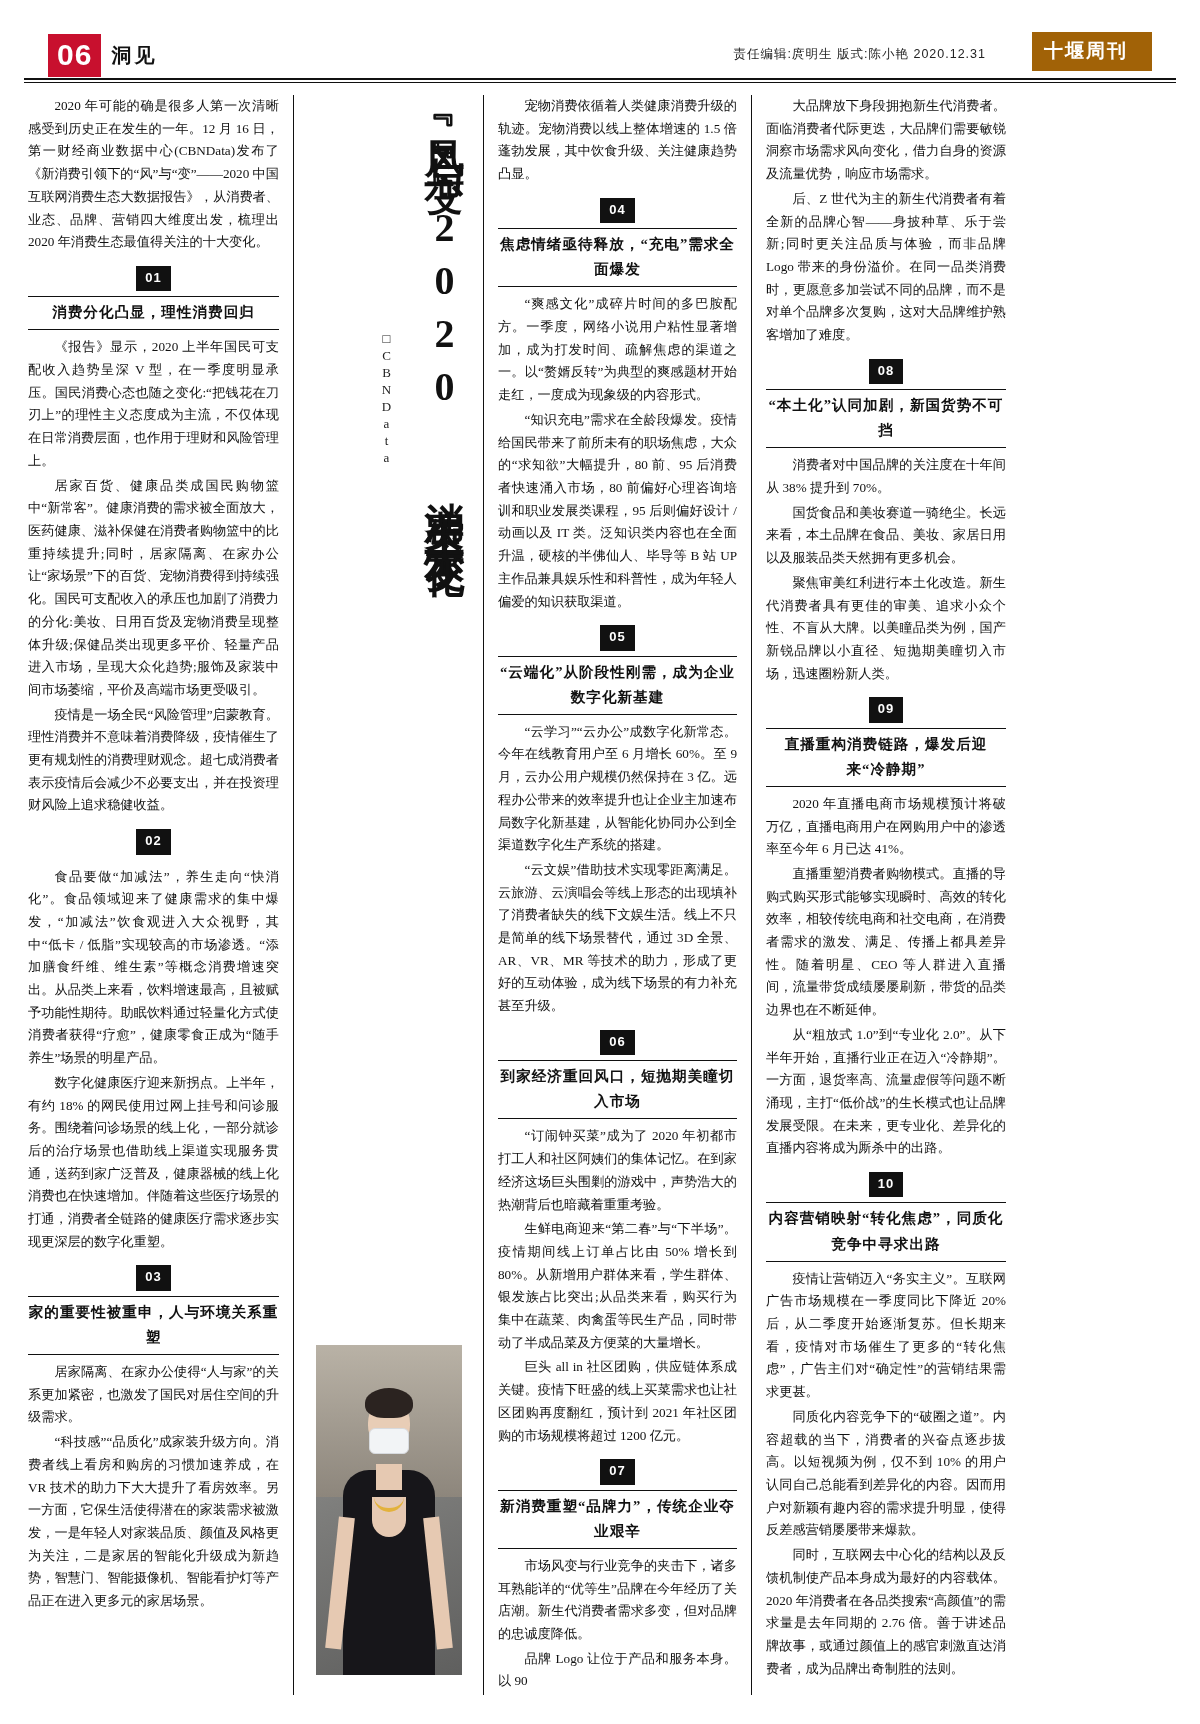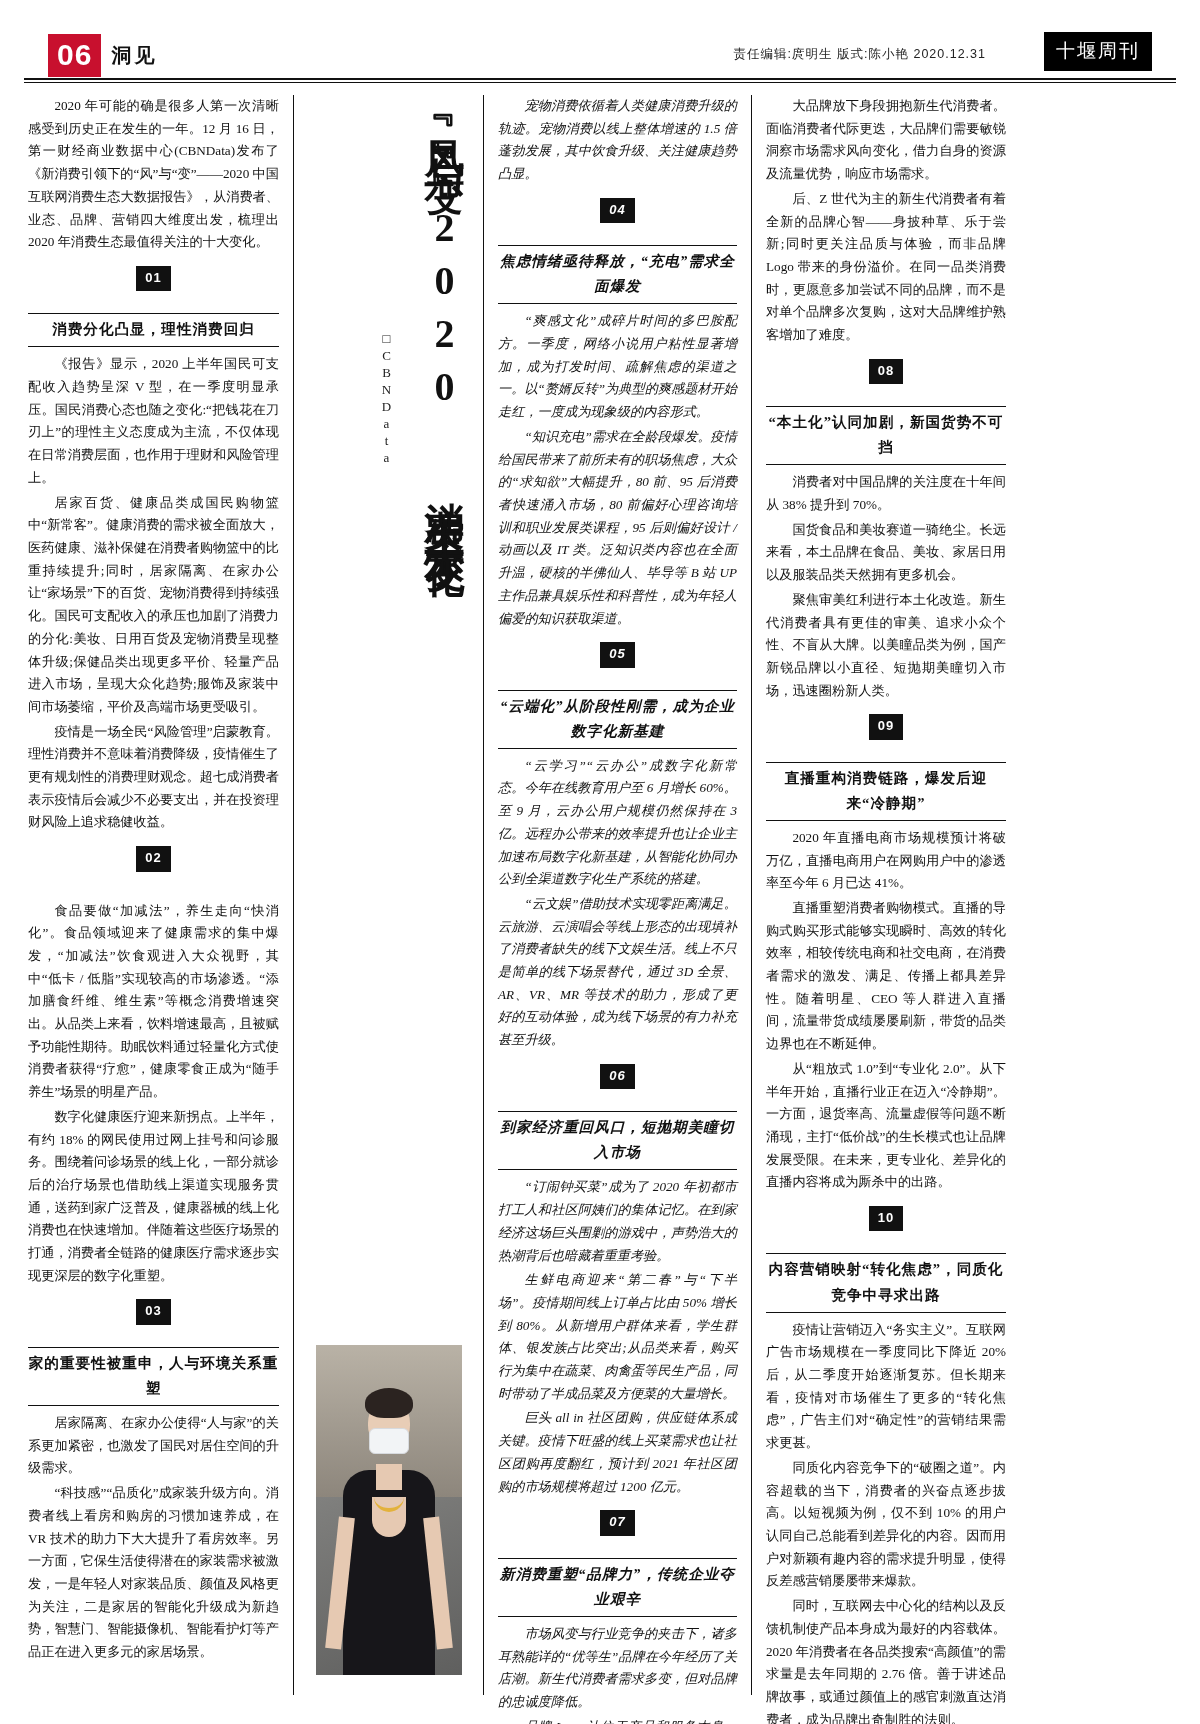--- a/index.html
+++ b/index.html
@@ -29,24 +29,24 @@
     font-family:"Liberation Sans",sans-serif;
   }
   .credits{
     position:absolute;right:190px;top:28px;
     font-size:12.5px;color:#222;letter-spacing:1px;
     font-family:"Liberation Sans",sans-serif;
     white-space:nowrap;
   }
   .brand{
     position:absolute;right:24px;top:14px;
-    background:#000000;color:#fff;
+    background:#a16207;color:#fff;
     font-family:"Liberation Sans",sans-serif;
-    font-size:19px;font-weight:normal;letter-spacing:2px;
-    padding:6px 12px 7px 12px;
+    font-size:19px;font-weight:bold;letter-spacing:2px;
+    padding:6px 24px 7px 12px;
   }
   .rule-top{border-top:2px solid #111;margin-top:6px;}
   .rule-thin{border-top:1px solid #111;margin-top:2px;}
 
   
   .body-area{
     position:relative;
     margin-top:12px;
     height:1600px;
     display:flex;
@@ -55,21 +55,21 @@
   .col{
     box-sizing:border-box;
     padding:0 14px;
     font-size:13.2px;
     line-height:1.72;
     text-align:justify;
     position:relative;
   }
   .col.c1{width:270px;padding-left:4px;border-right:1px solid #111;}
   .col.ctitle{width:190px;border-right:1px solid #111;}
-  .col.c2{width:268px;border-right:1px solid #111;font-style:italic;}
+  .col.c2{width:268px;border-right:1px solid #111;}
   .col.c3{width:268px;}
   p{margin:0 0 2px 0;text-indent:2em;}
 
   
   .vtitle-wrap{
     display:flex;flex-direction:row-reverse;justify-content:flex-start;
     align-items:flex-start;height:640px;padding-top:6px;
     gap:6px;
   }
   .vtitle{
@@ -140,21 +140,21 @@
   }
   .photo .arm.l{left:16px;transform:rotate(6deg);}
   .photo .arm.r{right:16px;transform:rotate(-6deg);}
 
   
   .sec{margin:12px 0 6px 0;text-align:center;}
   .sec-num{
     display:inline-block;background:#111;color:#fff;
     font-family:"Liberation Sans",sans-serif;font-weight:bold;
     font-size:13px;padding:1px 9px 2px 9px;letter-spacing:1px;
-    margin-bottom:22px;
+    margin-bottom:5px;
   }
   .sec-title{
     display:block;
     font-weight:bold;font-size:14.6px;letter-spacing:1px;
     border-top:1px solid #111;border-bottom:1px solid #111;
     padding:3px 0 4px 0;
     background:#ffffff;
     position:relative;
   }
 </style>

